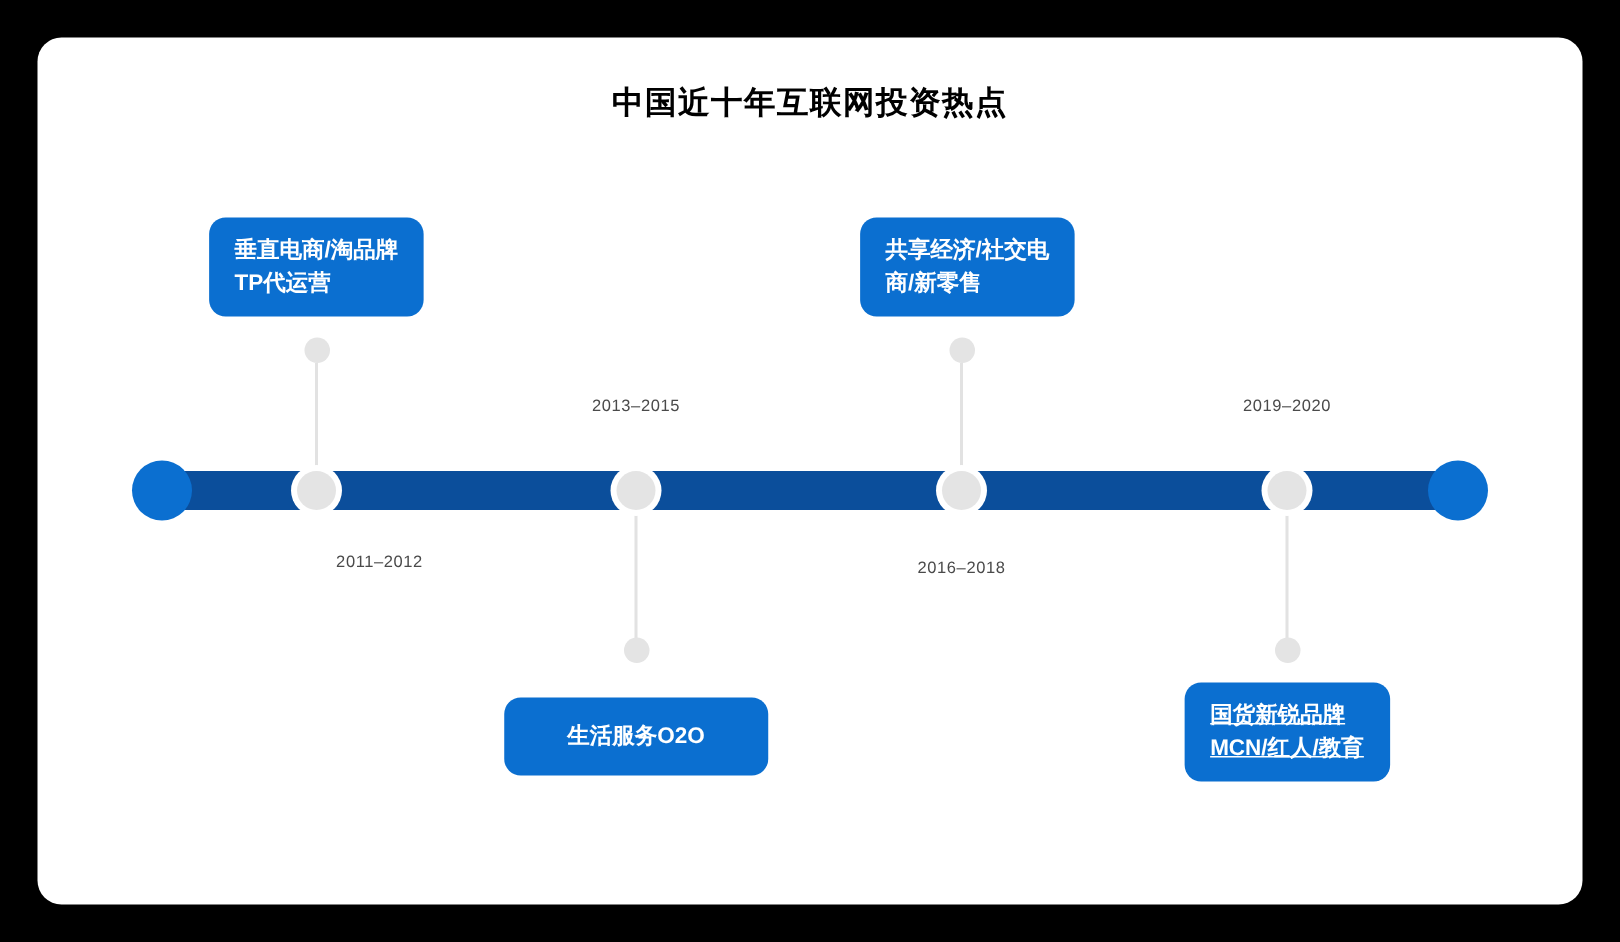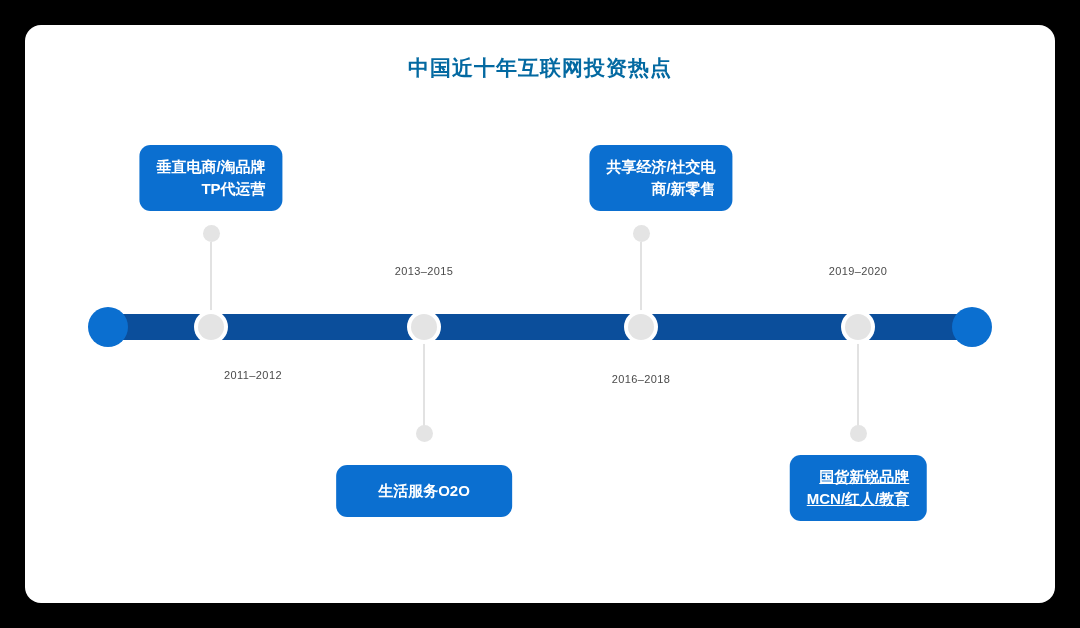--- a/index.html
+++ b/index.html
@@ -26,21 +26,21 @@
   }
 
   .title {
     position: absolute;
     left: 0;
     top: 29px;
     width: 1030px;
     text-align: center;
     font-size: 21px;
     font-weight: bold;
-    color: #0369a1;
+    color: #000000;
     letter-spacing: 1px;
     white-space: nowrap;
   }
 
   
   .timeline {
     position: absolute;
     left: 0;
     top: 0;
     width: 1030px;
@@ -110,21 +110,21 @@
 
   
   .card {
     position: absolute;
     background: #0b6fd0;
     border-radius: 11px;
     color: #ffffff;
     font-size: 15px;
     font-weight: bold;
     line-height: 1.45;
-    text-align: right;
+    text-align: left;
     padding: 11px 17px;
     transform: translateX(-50%);
     box-sizing: border-box;
     white-space: nowrap;
     z-index: 5;
   }
   .card .ln { display: block; }
 </style>
 </head>
 <body>
@@ -153,21 +153,21 @@
     <div class="marker" style="left:399px;"></div>
     <div class="year" style="left:399px; top:240px;">2013–2015</div>
     <div class="card" style="left:399px; top:440px; padding:15px 42px;">
       <span class="ln">生活服务O2O</span>
     </div>
 
     <div class="connector" style="left:616px; top:217px; height:85px;"></div>
     <div class="stub" style="left:616px; top:200px;"></div>
     <div class="marker" style="left:616px;"></div>
     <div class="year" style="left:616px; top:348px;">2016–2018</div>
-    <div class="card" style="left:636px; top:120px;">
+    <div class="card" style="left:620px; top:120px;">
       <span class="ln">共享经济/社交电</span>
       <span class="ln">商/新零售</span>
     </div>
 
     <div class="connector" style="left:833px; top:302px; height:105px;"></div>
     <div class="stub" style="left:833px; top:400px;"></div>
     <div class="marker" style="left:833px;"></div>
     <div class="year" style="left:833px; top:240px;text-align:center;">2019–2020</div>
     <div class="card" style="left:833px; top:430px;text-decoration:underline;">
       <span class="ln">国货新锐品牌</span>

